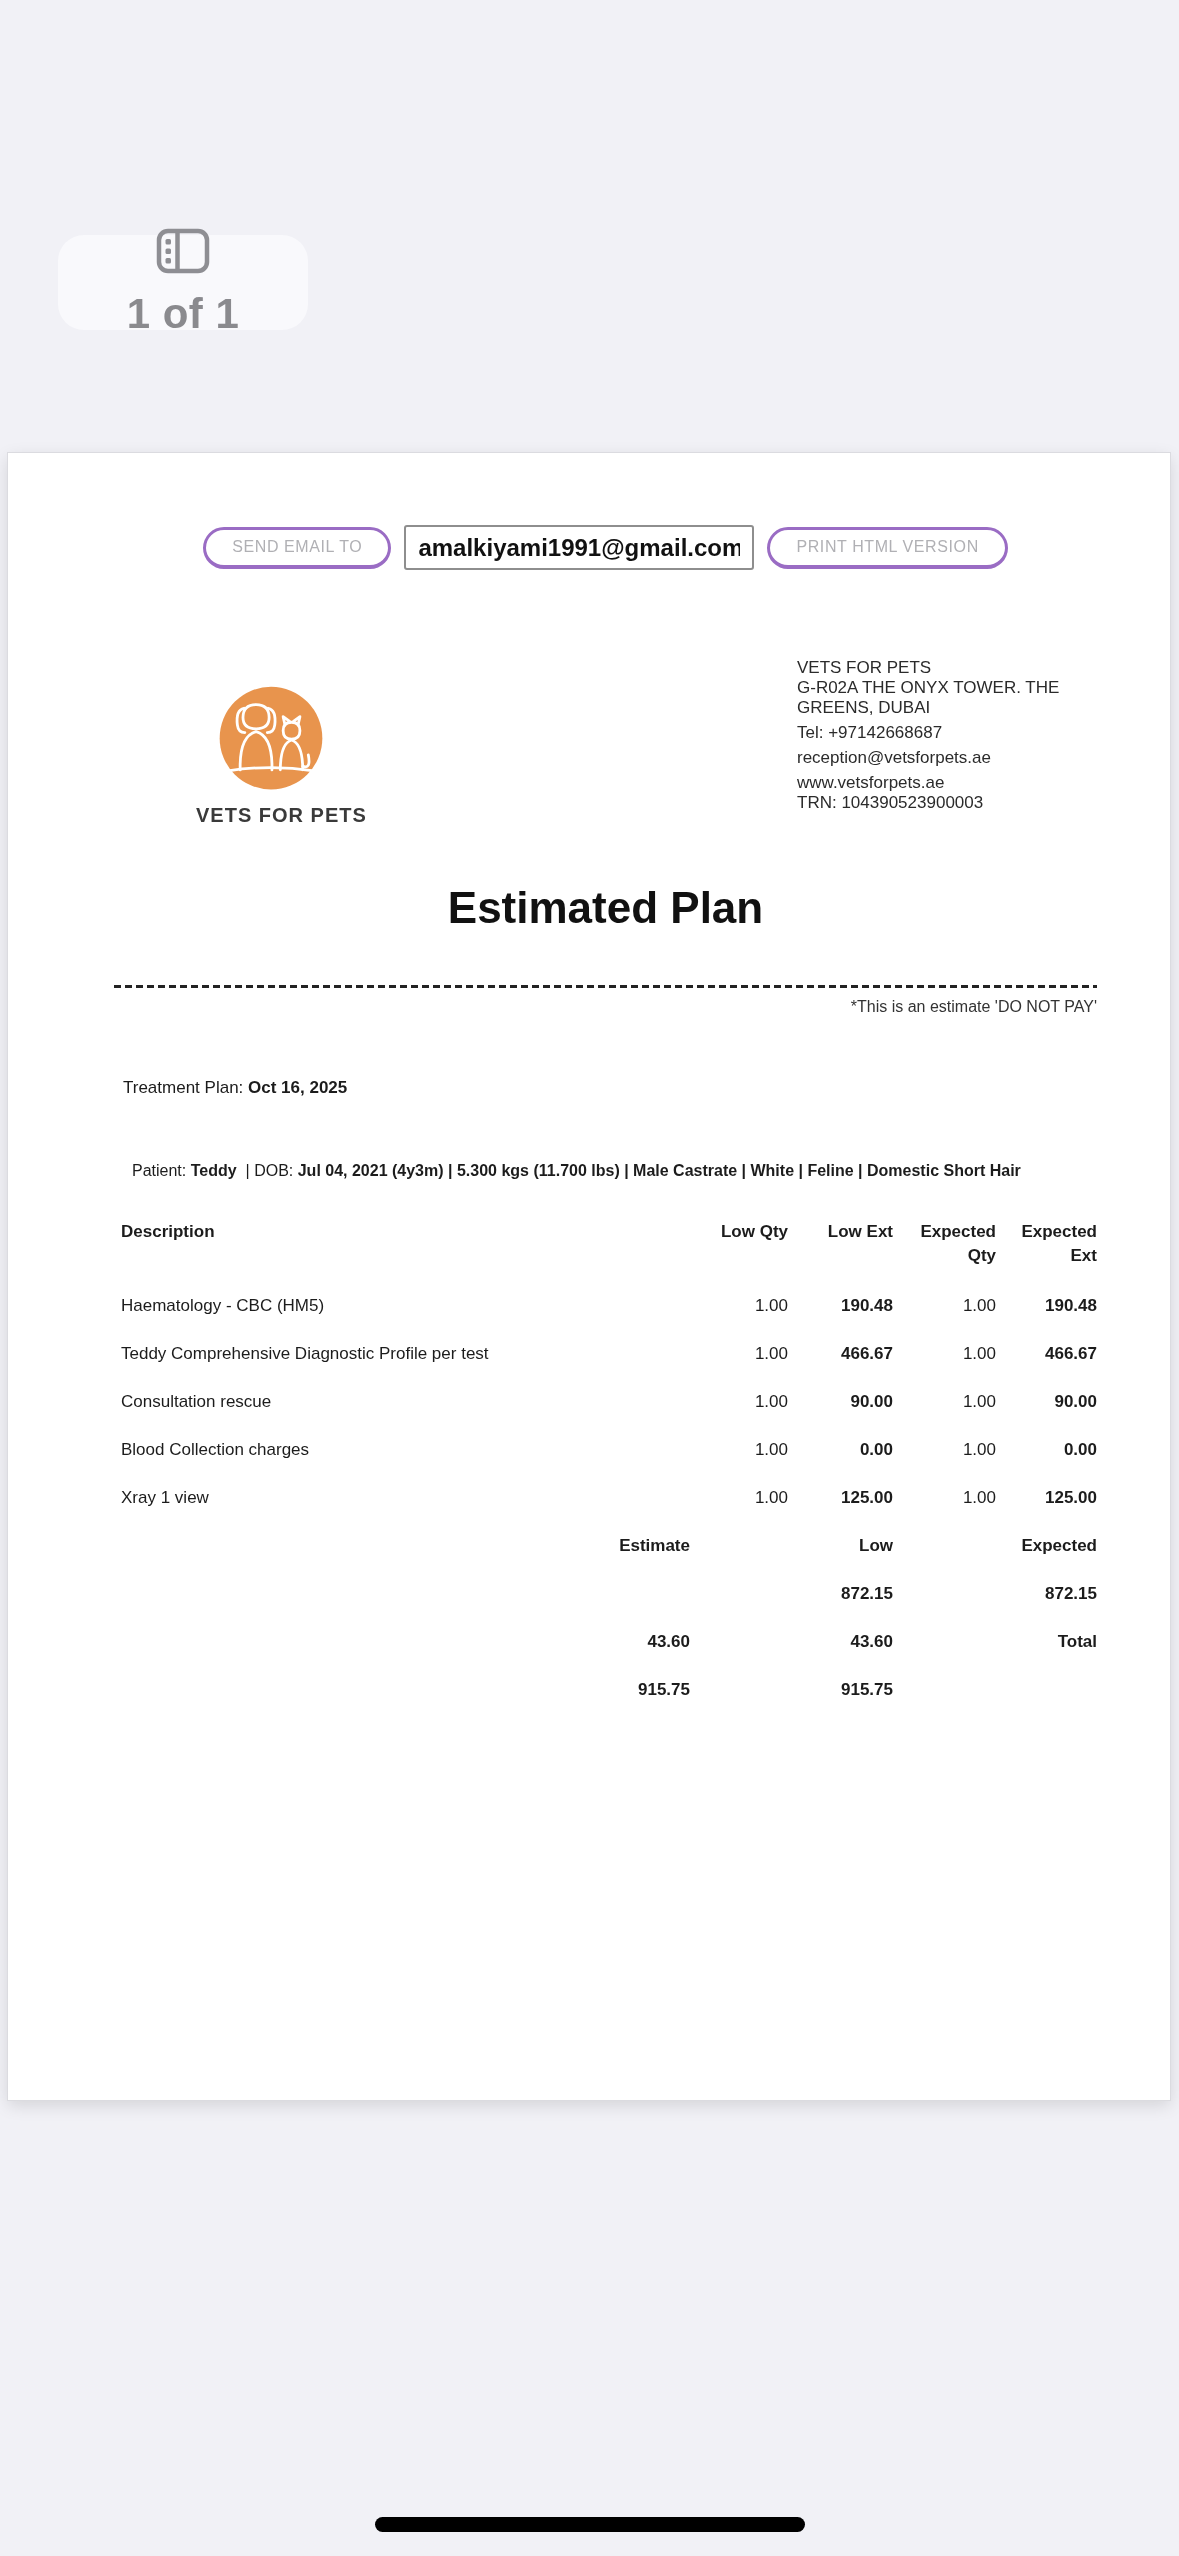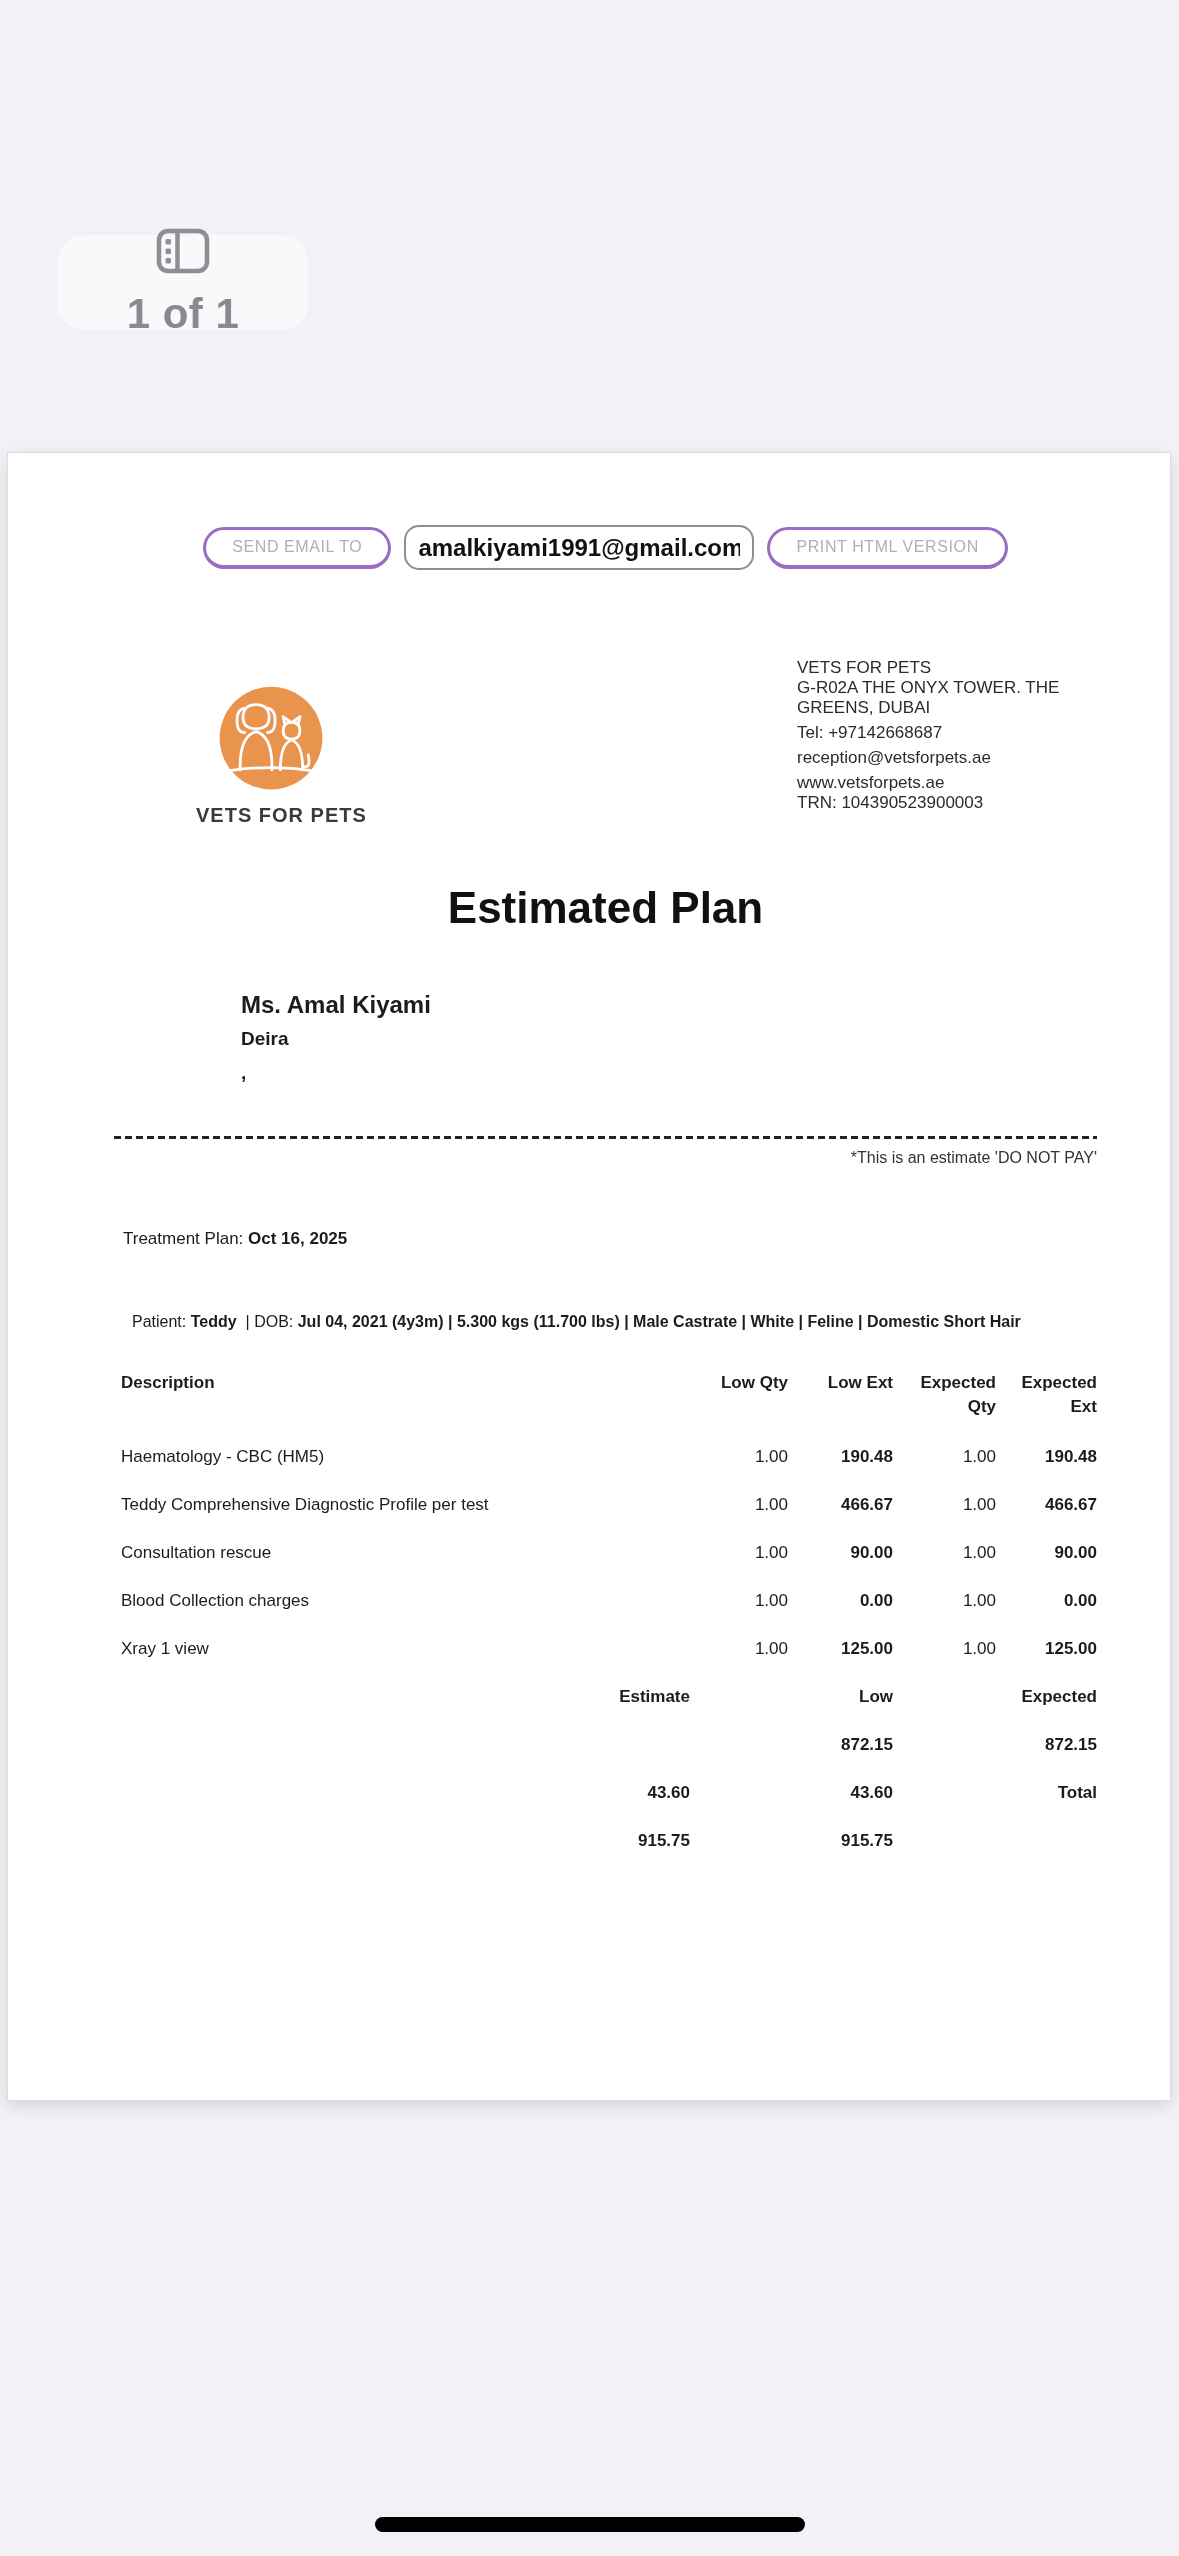--- a/index.html
+++ b/index.html
@@ -46,21 +46,21 @@
     height: 42px; padding: 0 26px;
     border: 3px solid #9a6cc4; border-bottom-width: 4px;
     border-radius: 22px;
     background: #ffffff;
     color: #b0b0b4; font-size: 16px; letter-spacing: 0.6px;
     font-family: "Liberation Sans", sans-serif;
     cursor: pointer; white-space: nowrap;
   }
   .email-input {
     width: 350px; height: 45px;
-    border: 2px solid #8e8e8e; border-radius: 15px;
+    border: 2px solid #8e8e8e; border-radius: 3px;
     padding: 0 12px;
     font-family: "Liberation Sans", sans-serif;
     font-size: 24px; font-weight: bold; color: #111;
   }
 
   
   .letterhead {
     margin-top: 88px;
     display: flex; justify-content: space-between; align-items: flex-start;
   }
@@ -167,25 +167,20 @@
       <div class="addr-line">GREENS, DUBAI</div>
       <div class="addr-line gap">Tel: +97142668687</div>
       <div class="addr-line gap">reception@vetsforpets.ae</div>
       <div class="addr-line gap">www.vetsforpets.ae</div>
       <div class="addr-line">TRN: 104390523900003</div>
     </div>
   </div>
 
   <h1 class="doc-title">Estimated Plan</h1>
 
-  <div class="recipient">
-    <div class="recipient-name">Ms. Amal Kiyami</div>
-    <div class="recipient-area">Deira</div>
-    <div class="recipient-comma">,</div>
-  </div>
 
   <div class="dashed-separator"></div>
   <div class="estimate-note">*This is an estimate 'DO NOT PAY'</div>
 
   <div class="treatment-plan"><span>Treatment Plan: </span><span class="b">Oct 16, 2025</span></div>
 
   <div class="patient-line"><span>Patient: </span><span class="b">Teddy</span><span>&nbsp; | DOB: </span><span class="b">Jul 04, 2021 (4y3m) | 5.300 kgs (11.700 lbs) | Male Castrate | White | Feline | Domestic Short Hair</span></div>
 
   <div class="items-table">
     <div class="tbl-grid tbl-head">

